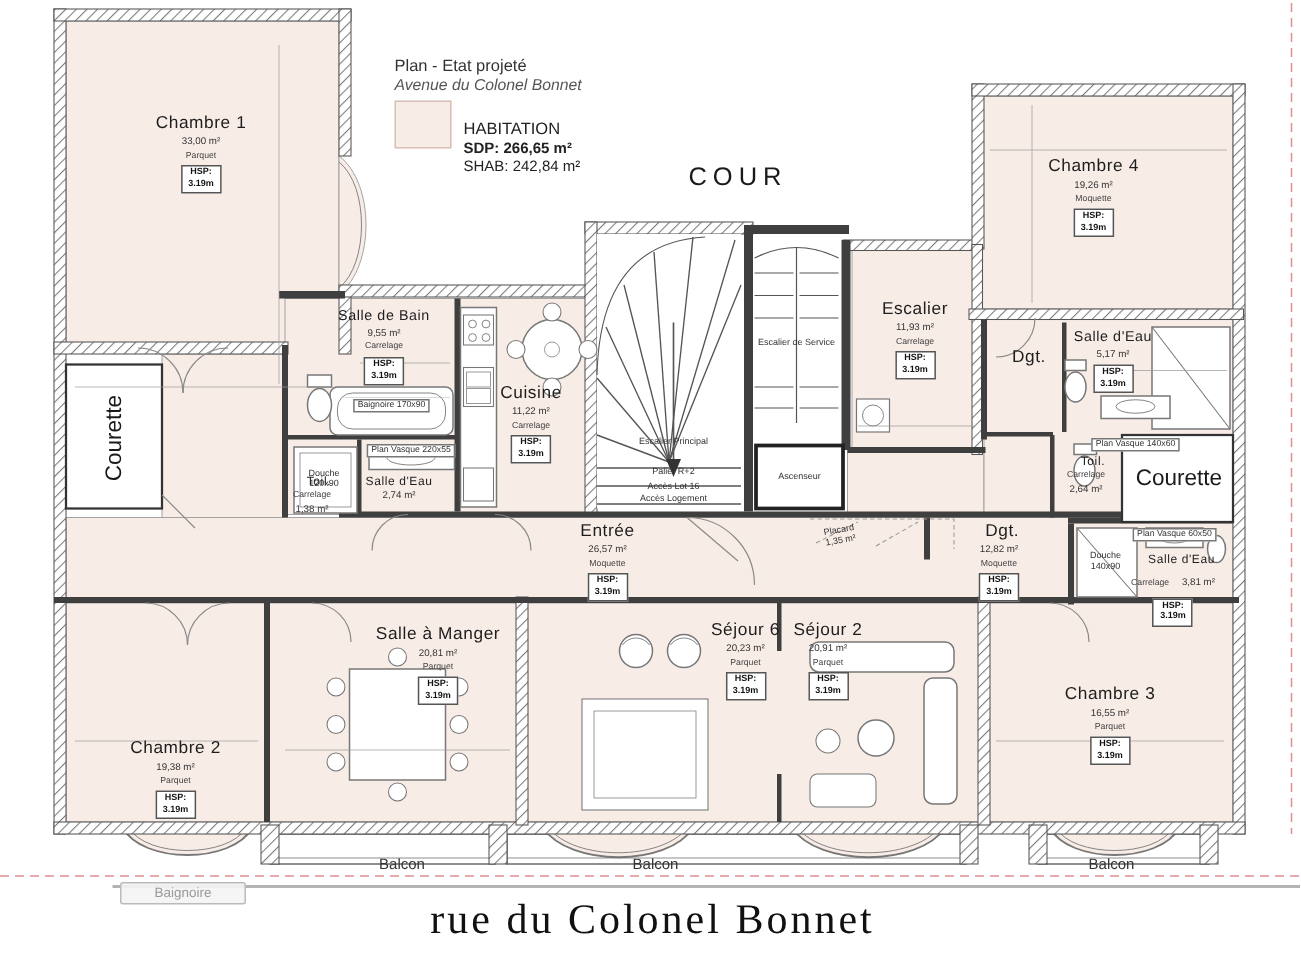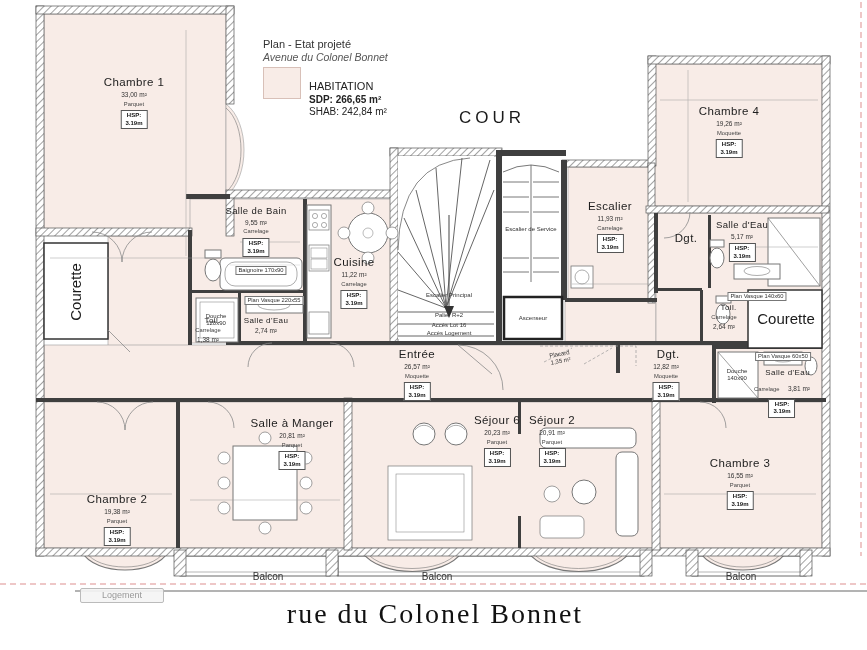--- a/index.html
+++ b/index.html
@@ -372,21 +372,21 @@
 <div class="lbl courette-lbl vert" style="left:76px;top:292px;">Courette</div>
 <div class="lbl courette-lbl" style="left:786px;top:310px;">Courette</div>
 
 <div class="lbl stair-lbl" style="left:449px;top:292px;">Escalier Principal</div>
 <div class="lbl stair-lbl" style="left:449px;top:312px;">Palier R+2</div>
 <div class="lbl stair-lbl" style="left:449px;top:322px;">Accès Lot 16</div>
 <div class="lbl stair-lbl" style="left:449px;top:330px;">Accès Logement</div>
 <div class="lbl stair-lbl" style="left:531px;top:226px;">Escalier de Service</div>
 <div class="lbl stair-lbl" style="left:533px;top:315px;">Ascenseur</div>
 
-<div class="lbl" style="left:405px;top:348px;margin-left:12px;">
+<div class="lbl" style="left:405px;top:348px;">
   <div class="rname">Entrée</div>
   <div class="rarea">26,57 m²</div>
   <div class="rfloor">Moquette</div>
   <div class="hsp-box"><span>HSP:</span><br><span>3.19m</span></div>
 </div>
 
 <div class="lbl tiny" style="left:560px;top:351px;transform:translateX(-50%) rotate(-10deg);">
   <span>Placard</span><br>
   <span>1,35 m²</span>
 </div>
@@ -440,15 +440,15 @@
   <div class="rarea">16,55 m²</div>
   <div class="rfloor">Parquet</div>
   <div class="hsp-box"><span>HSP:</span><br><span>3.19m</span></div>
 </div>
 
 <div class="lbl balcon-lbl" style="left:268px;top:571px;">Balcon</div>
 <div class="lbl balcon-lbl" style="left:437px;top:571px;">Balcon</div>
 <div class="lbl balcon-lbl" style="left:741px;top:571px;">Balcon</div>
 
 <div id="street-label">rue du Colonel Bonnet</div>
-<div id="watermark">Logement</div>
+<div id="watermark">Baignoire</div>
 
 </div>
 
 </body></html>

